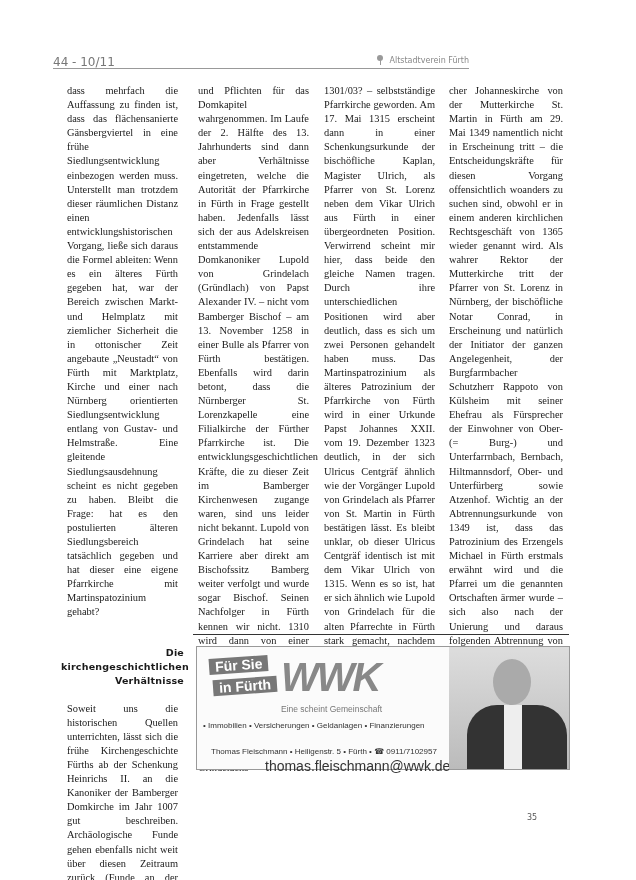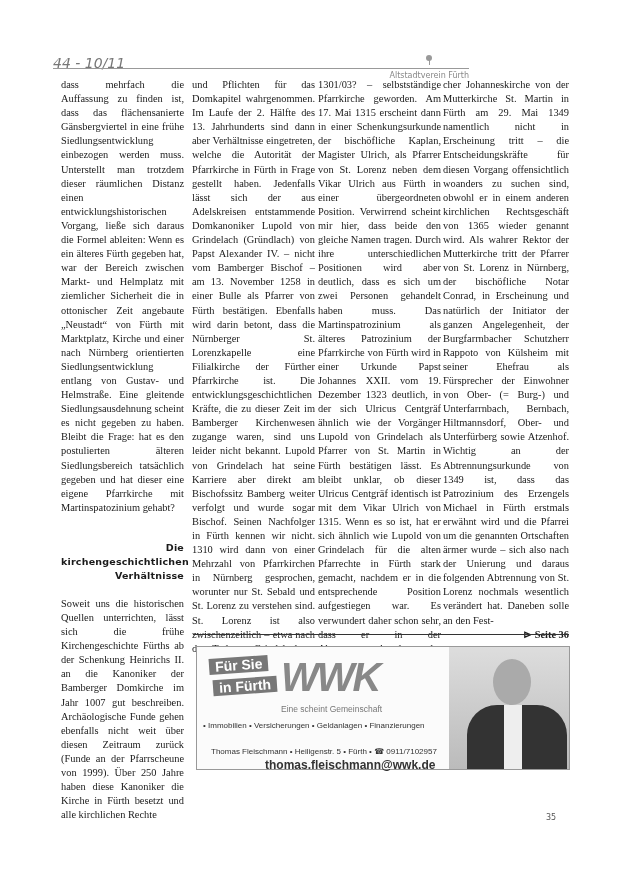--- a/index.html
+++ b/index.html
@@ -1,42 +1,42 @@
 <!DOCTYPE html>
 <html><head>
 <meta charset="utf-8">
 <style>
   html, body { margin:0; padding:0; background:#fff; }
   body { width:636px; height:880px; position:relative; overflow:hidden; font-family:"Liberation Serif", serif; color:#1a1a1a; }
   .header { position:absolute; left:53px; top:55px; width:416px; height:12px; }
-  .header-left { position:absolute; left:0; top:0; font-family:"DejaVu Sans", sans-serif; font-size:14px; color:#777;font-style:italic; }
-  .header-right { position:absolute; right:0; top:0; font-family:"DejaVu Sans", sans-serif; font-size:8px; color:#888; display:flex; align-items:center; gap:6px;flex-direction:column; }
+  .header-left { position:absolute; left:0; top:0; font-family:"DejaVu Sans", sans-serif; font-size:12px; color:#777; }
+  .header-right { position:absolute; right:0; top:0; font-family:"DejaVu Sans", sans-serif; font-size:8px; color:#888; display:flex; align-items:center; gap:6px; }
   .pin { width:6px; height:10px; position:relative; display:inline-block; }
   .pin .head { position:absolute; left:0; top:0; width:6px; height:6px; border-radius:50%; background:#999; }
   .pin .stem { position:absolute; left:2.5px; top:5px; width:1px; height:5px; background:#999; }
   .header-rule { position:absolute; left:53px; top:68px; width:416px; height:1px; background:#999; }
   .col { position:absolute; top:78px; width:123px; font-size:10.4px; line-height:14.1px; text-align:justify; hyphens:manual; }
-  .col p { margin:0; }
+  .col p { margin:6px; }
   .c1 { left:61px; } .c2 { left:192px; } .c3 { left:318px; } .c4 { left:443px; width:126px; }
   .subhead { font-family:"DejaVu Sans", sans-serif; font-weight:bold; font-size:9.5px; line-height:14px; text-align:right; margin:26px 0 14px 0; letter-spacing:0.2px; }
   .cont { text-align:right; font-weight:bold; font-size:10.4px; }
   .ad-rule { position:absolute; left:193px; top:634px; width:376px; height:1px; background:#333; }
   .ad { position:absolute; left:196px; top:646px; width:372px; height:122px; border:1px solid #999; background:#fbfbfb; font-family:"Liberation Sans", sans-serif; }
   .tag { position:absolute; background:#777; color:#fff; font-weight:bold; font-size:14px; padding:0 6px; transform:rotate(-4deg); }
   .tag1 { left:12px; top:10px; } .tag2 { left:16px; top:31px; }
   .logo { position:absolute; left:84px; top:8px; font-size:40px; font-weight:bold; font-style:italic; color:#888; letter-spacing:-2px; }
   .slogan { position:absolute; left:84px; top:57px; font-size:8.5px; color:#777; }
   .services { position:absolute; left:6px; top:74px; font-size:8px; font-weight:normal; color:#333; white-space:nowrap; }
   .contact { position:absolute; left:6px; top:100px; font-size:8px; color:#333; white-space:nowrap;margin-left:8px; }
-  .email { position:absolute; left:68px; top:111px; font-size:12px; color:#333;font-weight:bold; }
+  .email { position:absolute; left:68px; top:111px; font-size:14px; color:#333; }
   .photo { position:absolute; right:0; top:0; width:120px; height:122px; background:linear-gradient(180deg,#ddd,#bbb); overflow:hidden; }
   .photo .face { position:absolute; left:44px; top:12px; width:38px; height:46px; border-radius:50%; background:#aaa; }
   .photo .suit { position:absolute; left:18px; top:58px; width:100px; height:70px; background:#333; border-radius:30px 30px 0 0; }
   .photo .shirt { position:absolute; left:55px; top:58px; width:18px; height:64px; background:#eee; }
-  .page-num { position:absolute; left:546px; top:813px; font-size:8px; font-family:"DejaVu Sans", sans-serif; color:#555; }
+  .page-num { position:absolute; left:527px; top:813px; font-size:8px; font-family:"DejaVu Sans", sans-serif; color:#555; }
 </style>
 </head>
 <body>
 
 <div class="header">
   <span class="header-left">44 - 10/11</span>
   <span class="header-right">
     <span class="pin">
         <span class="head"></span>
         <span class="stem"></span>

